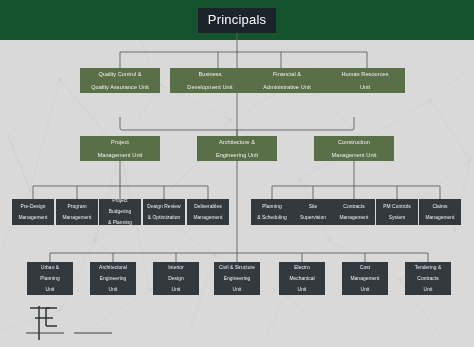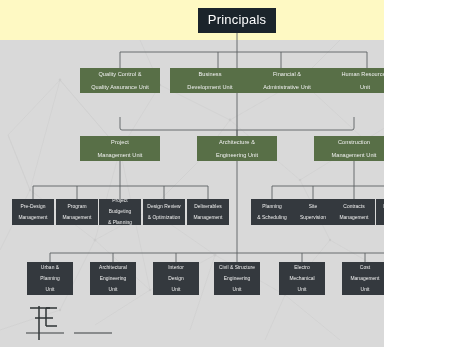--- a/index.html
+++ b/index.html
@@ -8,23 +8,23 @@
     background: #ffffff;
   }
   body {
     width: 474px;
     height: 347px;
     overflow: hidden;
     font-family: "Liberation Sans", sans-serif;
   }
   #slide {
     position: relative;
-    width: 384px;
+    width: 474px;
     height: 347px;
-    background: #fef9c3;
+    background: #14532d;
     overflow: hidden;
   }
   
   #canvas {
     position: absolute;
     left: 0;
     top: 40px;
     width: 474px;
     height: 307px;
     background: #d9d9d9;

